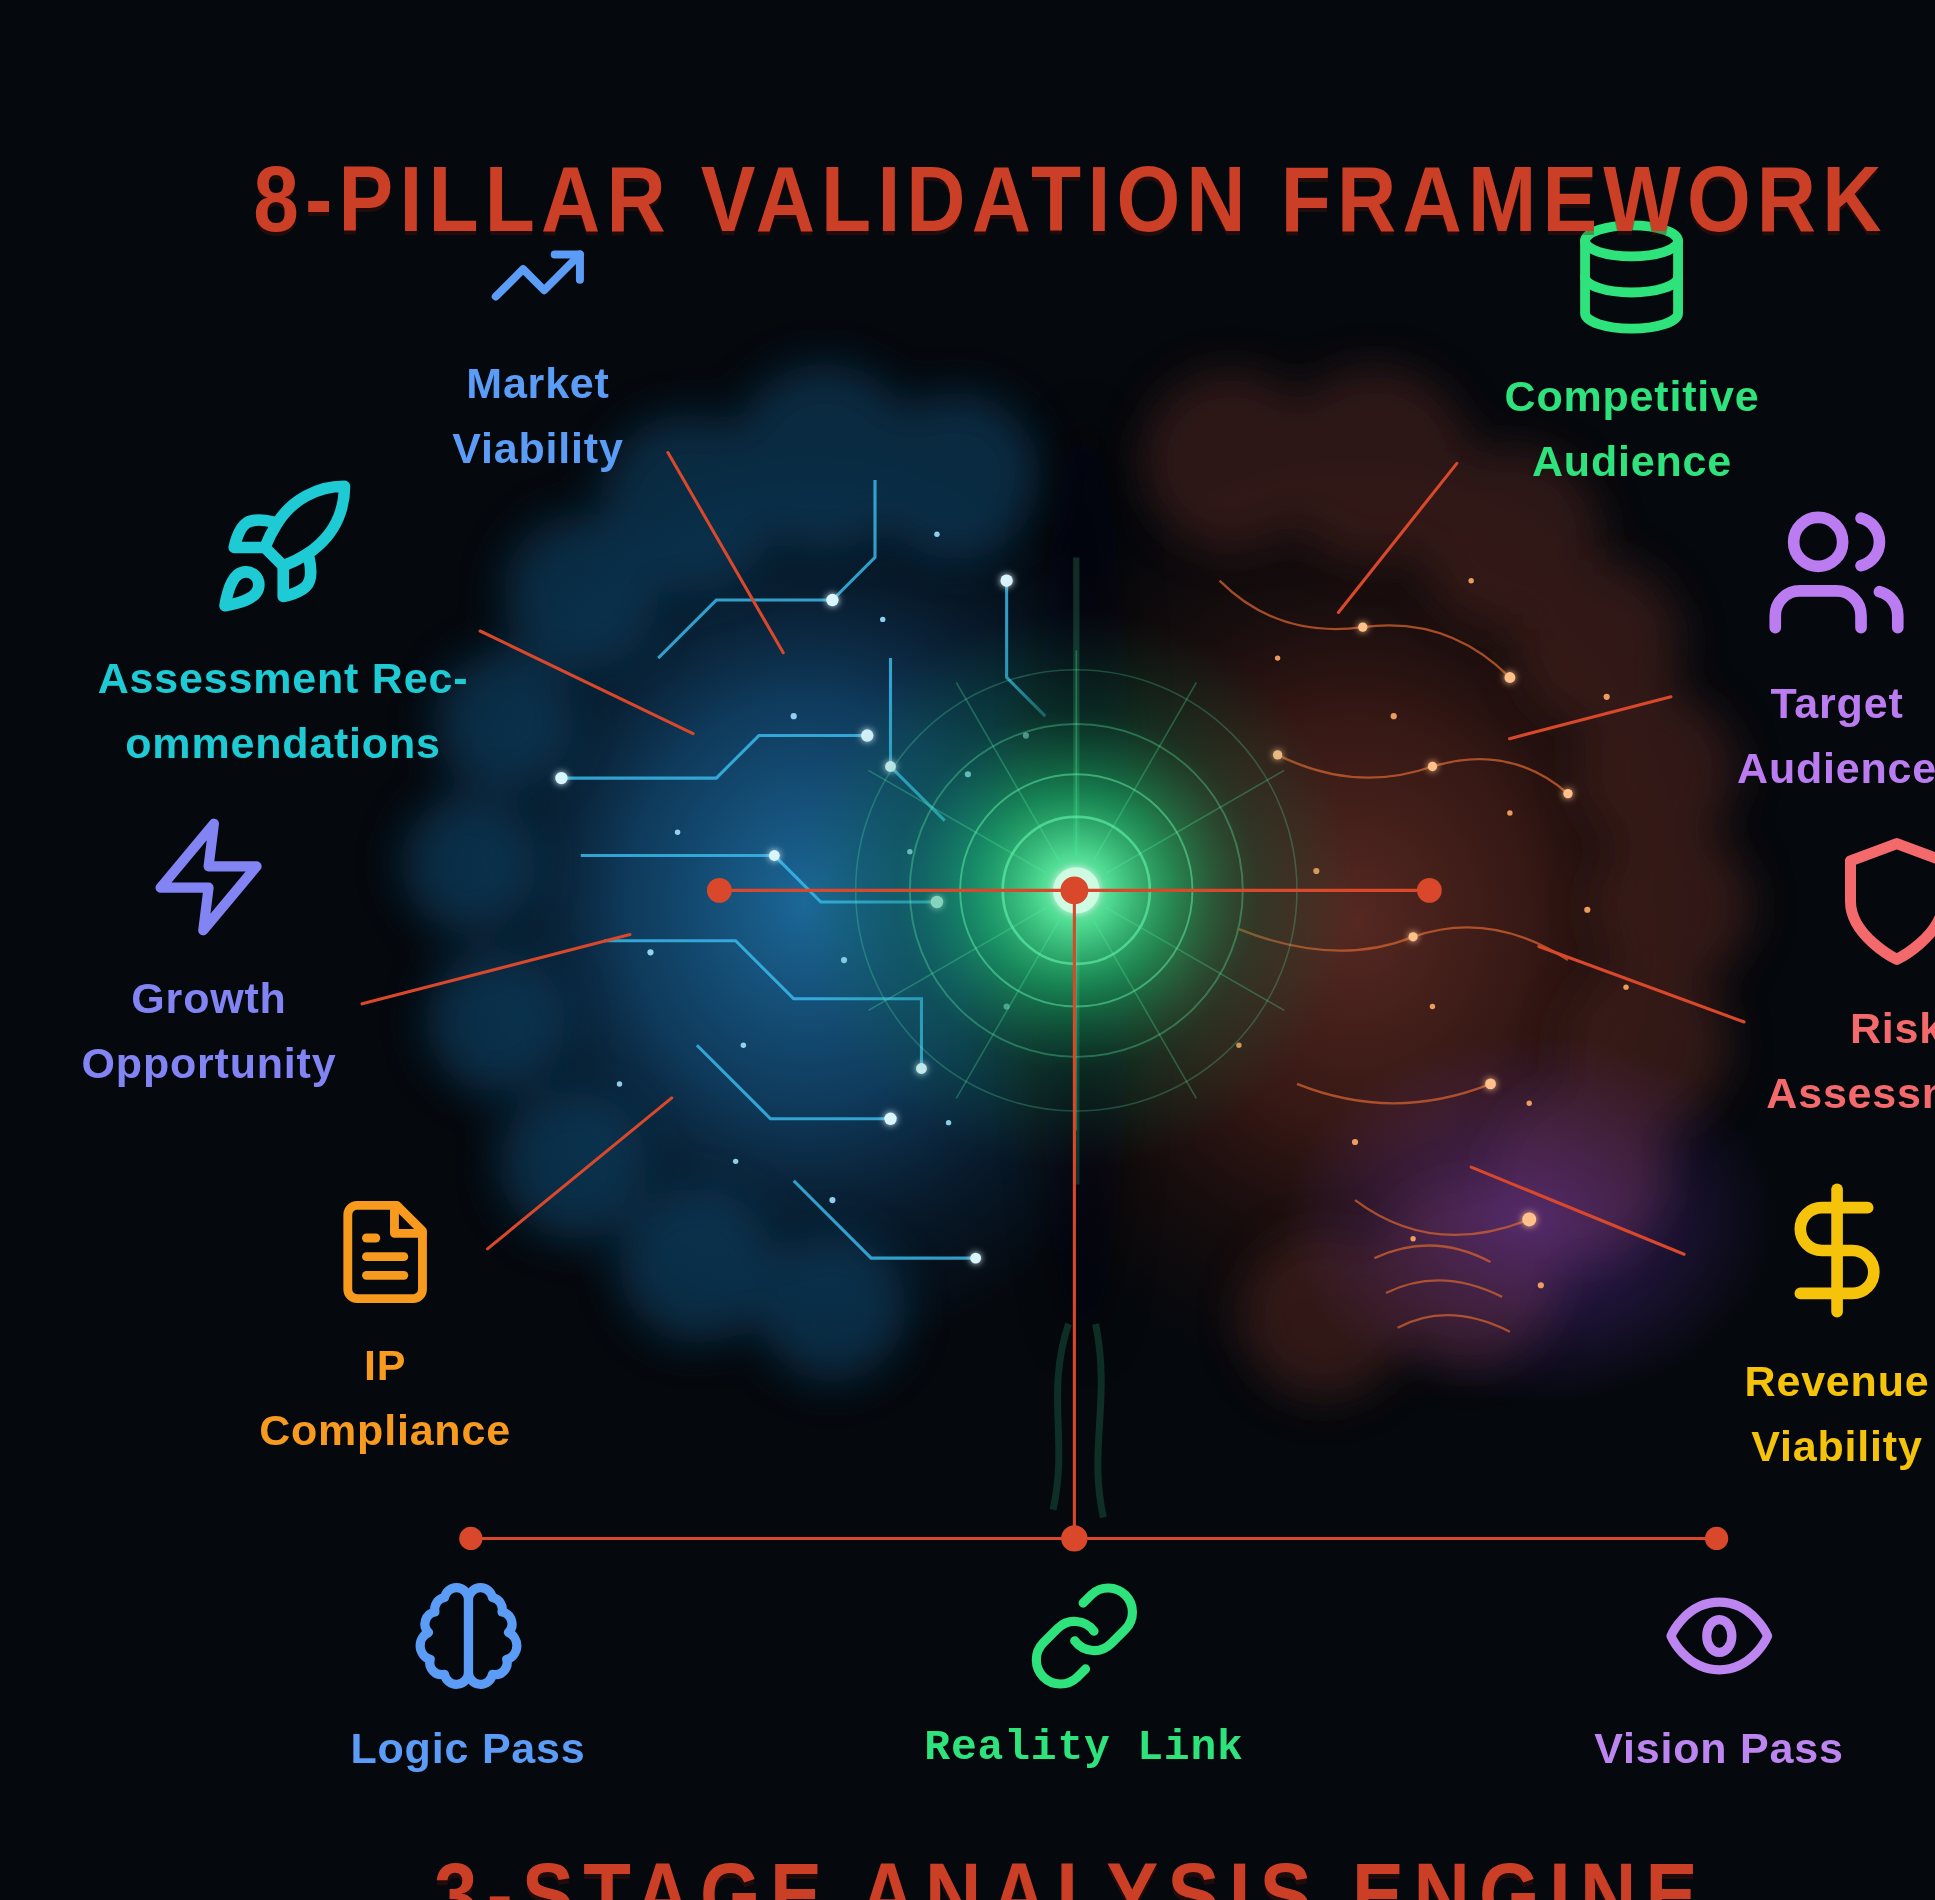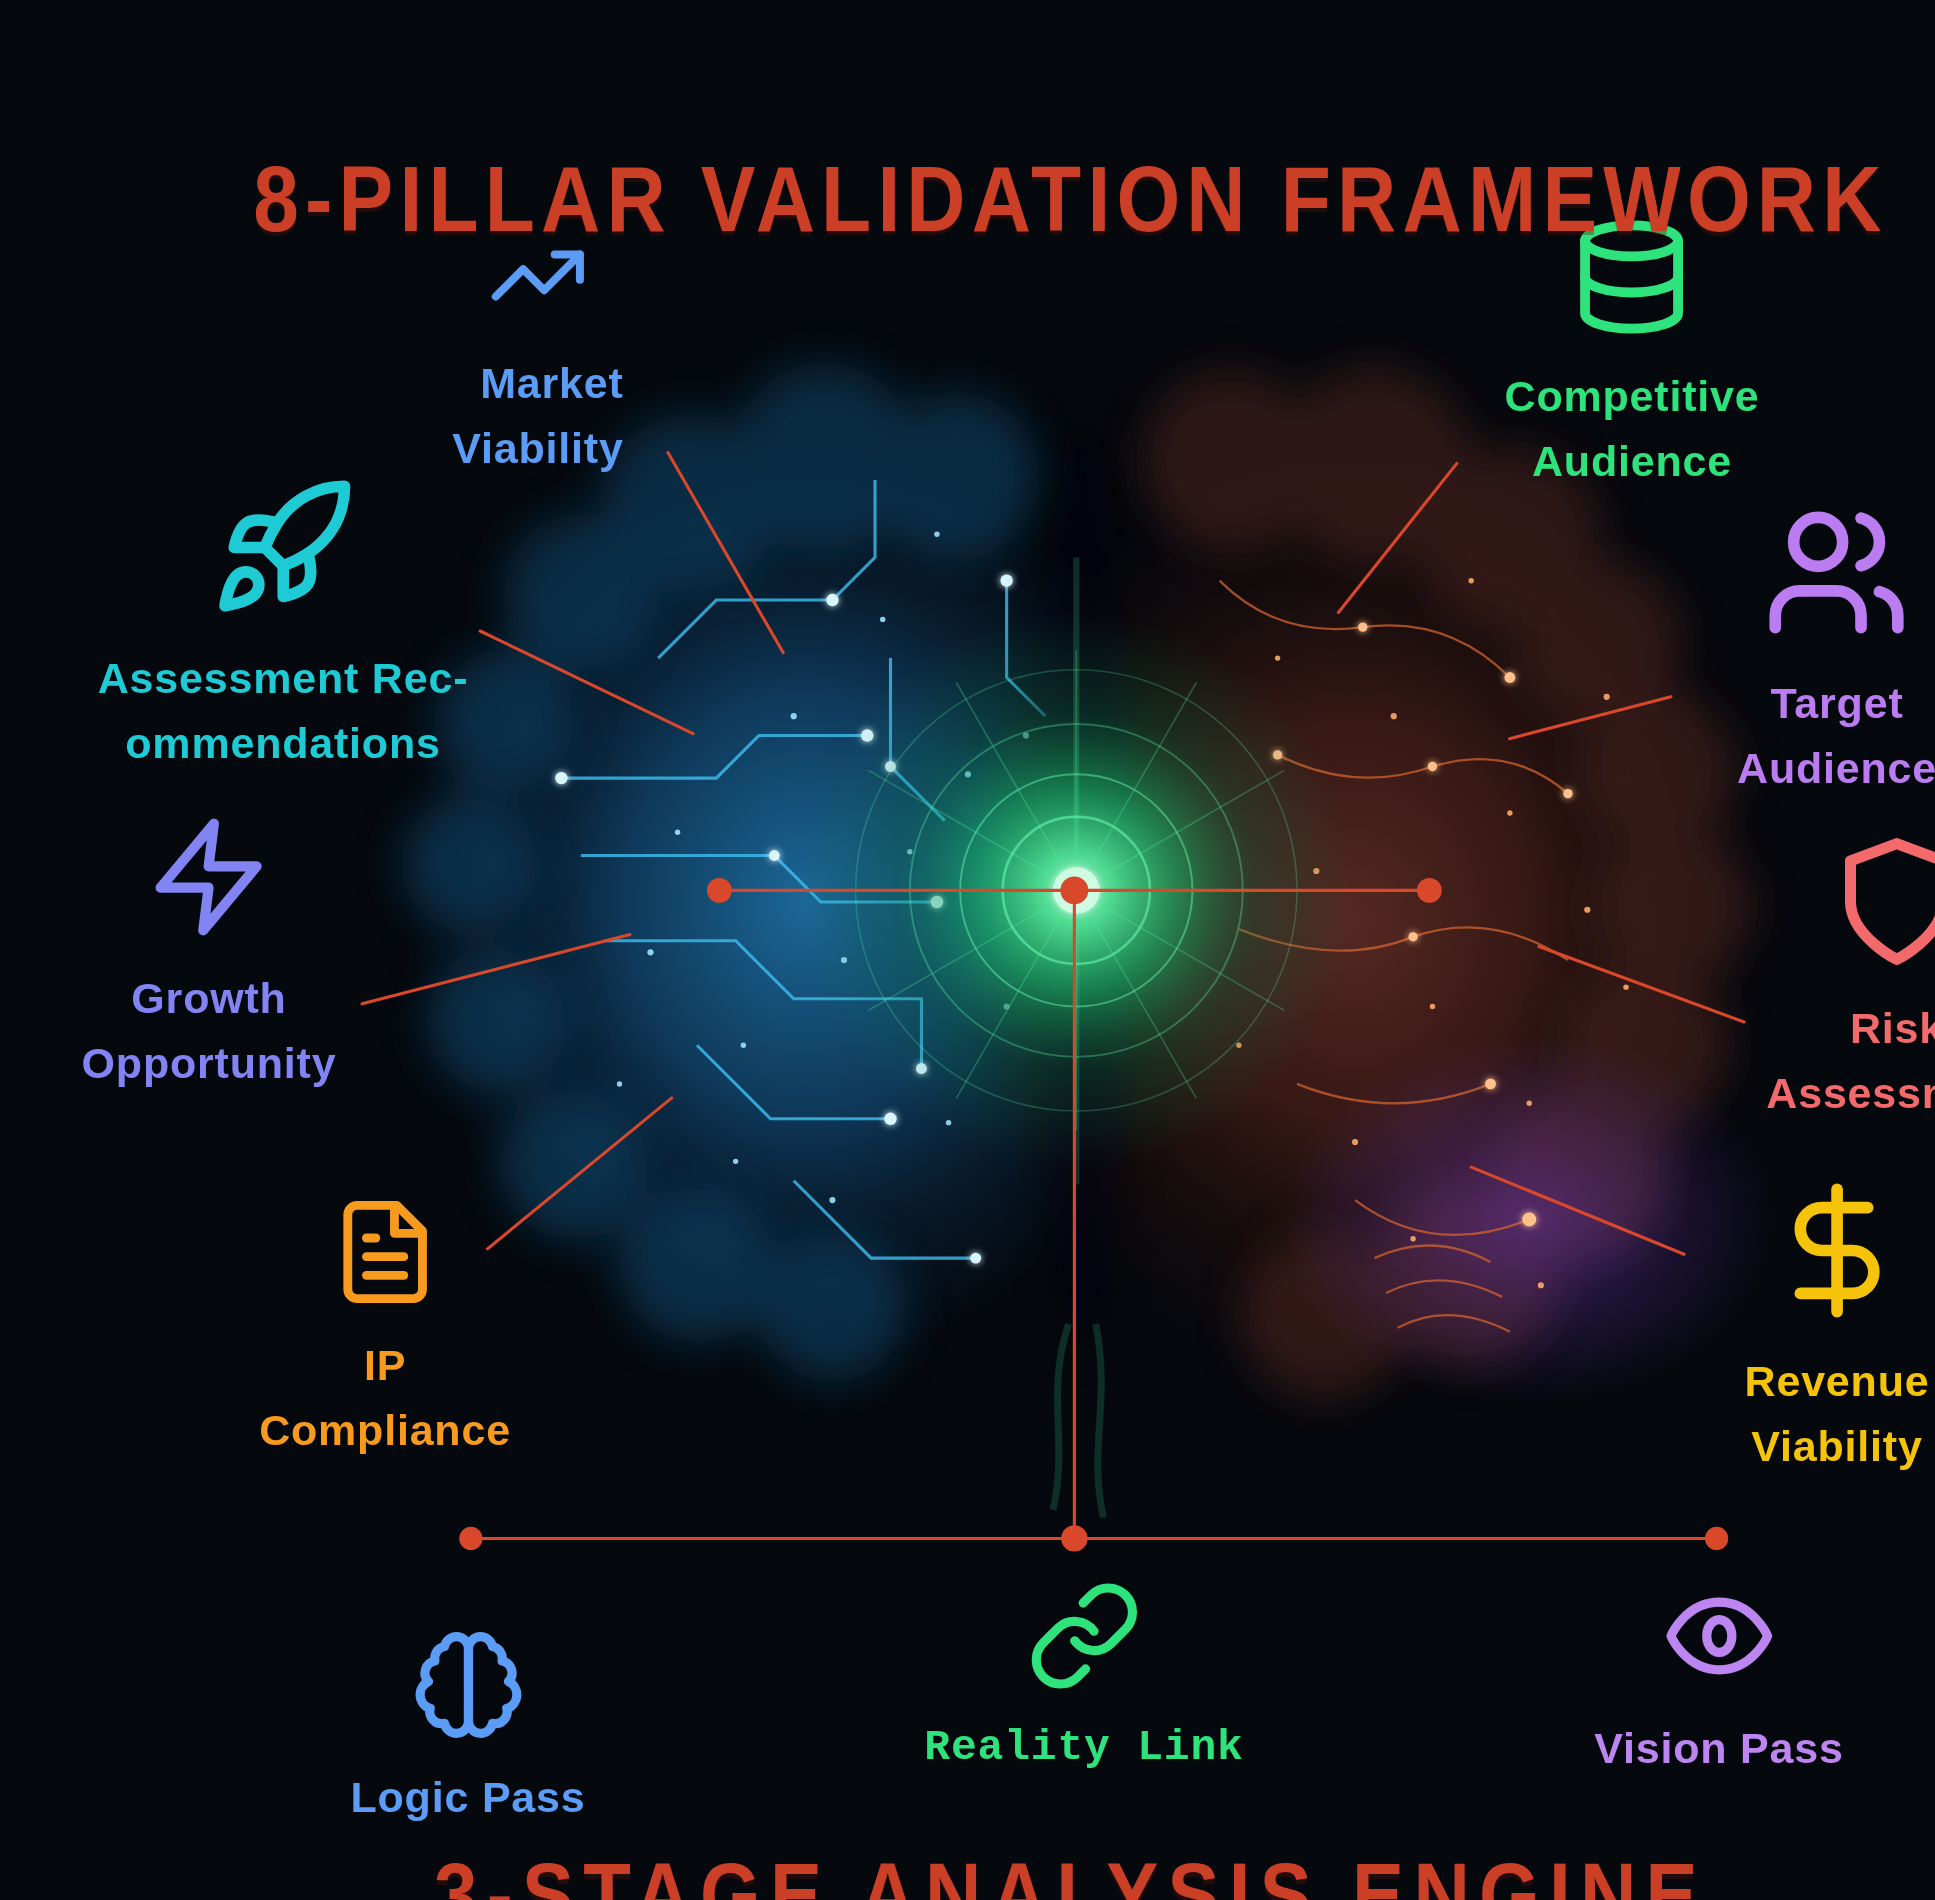--- a/index.html
+++ b/index.html
@@ -238,21 +238,21 @@
       <circle class="connector-dot" cx="3692" cy="2300" r="32"></circle>
       <circle class="connector-dot" cx="1216" cy="3974" r="30"></circle>
       <circle class="connector-dot" cx="2775" cy="3974" r="34"></circle>
       <circle class="connector-dot" cx="4434" cy="3974" r="30"></circle>
     </g>
   </svg>
 
   <h1 class="title title-top">8-PILLAR VALIDATION FRAMEWORK</h1>
   <h2 class="title title-bottom">3-STAGE ANALYSIS ENGINE</h2>
 
-  <div class="node" style="left: 538px; top: 225px; color: rgb(91, 156, 246); text-align: right;">
+  <div class="node" style="left: 538px; top: 225px; color: rgb(91, 156, 246);">
     <span class="icon">
       <svg width="101" height="101" viewBox="0 0 24 24" stroke-width="1.9">
         <polyline points="22 7 13.5 15.5 8.5 10.5 2 17"></polyline>
           <polyline points="16 7 22 7 22 13"></polyline>
       </svg>
     </span>
     <div class="lbl">
       <span>Market</span>
         <span>Viability</span>
     </div>
@@ -348,21 +348,21 @@
         <line x1="12" y1="2" x2="12" y2="22"></line>
           <path d="M17 5H9.5a3.5 3.5 0 0 0 0 7h5a3.5 3.5 0 0 1 0 7H6"></path>
       </svg>
     </span>
     <div class="lbl">
       <span>Revenue</span>
         <span>Viability</span>
     </div>
   </div>
 
-  <div class="node stage-node" style="left: 468px; top: 1627px; color: rgb(91, 156, 246);">
+  <div class="node stage-node" style="left: 468px; top: 1578px; color: rgb(91, 156, 246);">
     <span class="icon">
       <svg width="116" height="116" viewBox="0 0 24 24" stroke-width="1.9">
         <path d="M9.5 2A2.5 2.5 0 0 1 12 4.5v15a2.5 2.5 0 0 1-4.96.44 2.5 2.5 0 0 1-2.96-3.08 3 3 0 0 1-.34-5.58 2.5 2.5 0 0 1 1.32-4.24 2.5 2.5 0 0 1 1.98-3A2.5 2.5 0 0 1 9.5 2Z"></path>
         <path d="M14.5 2A2.5 2.5 0 0 0 12 4.5v15a2.5 2.5 0 0 0 4.96.44 2.5 2.5 0 0 0 2.96-3.08 3 3 0 0 0 .34-5.58 2.5 2.5 0 0 0-1.32-4.24 2.5 2.5 0 0 0-1.98-3A2.5 2.5 0 0 0 14.5 2Z"></path>
       </svg>
     </span>
     <div class="lbl">
       <span>Logic Pass</span>
     </div>
   </div>

